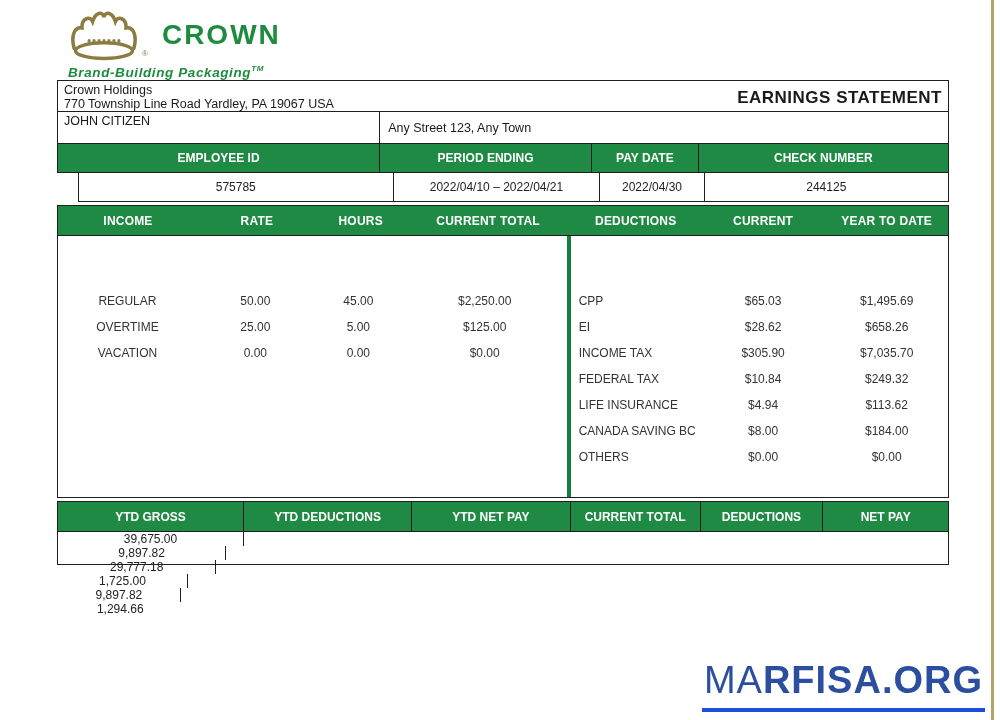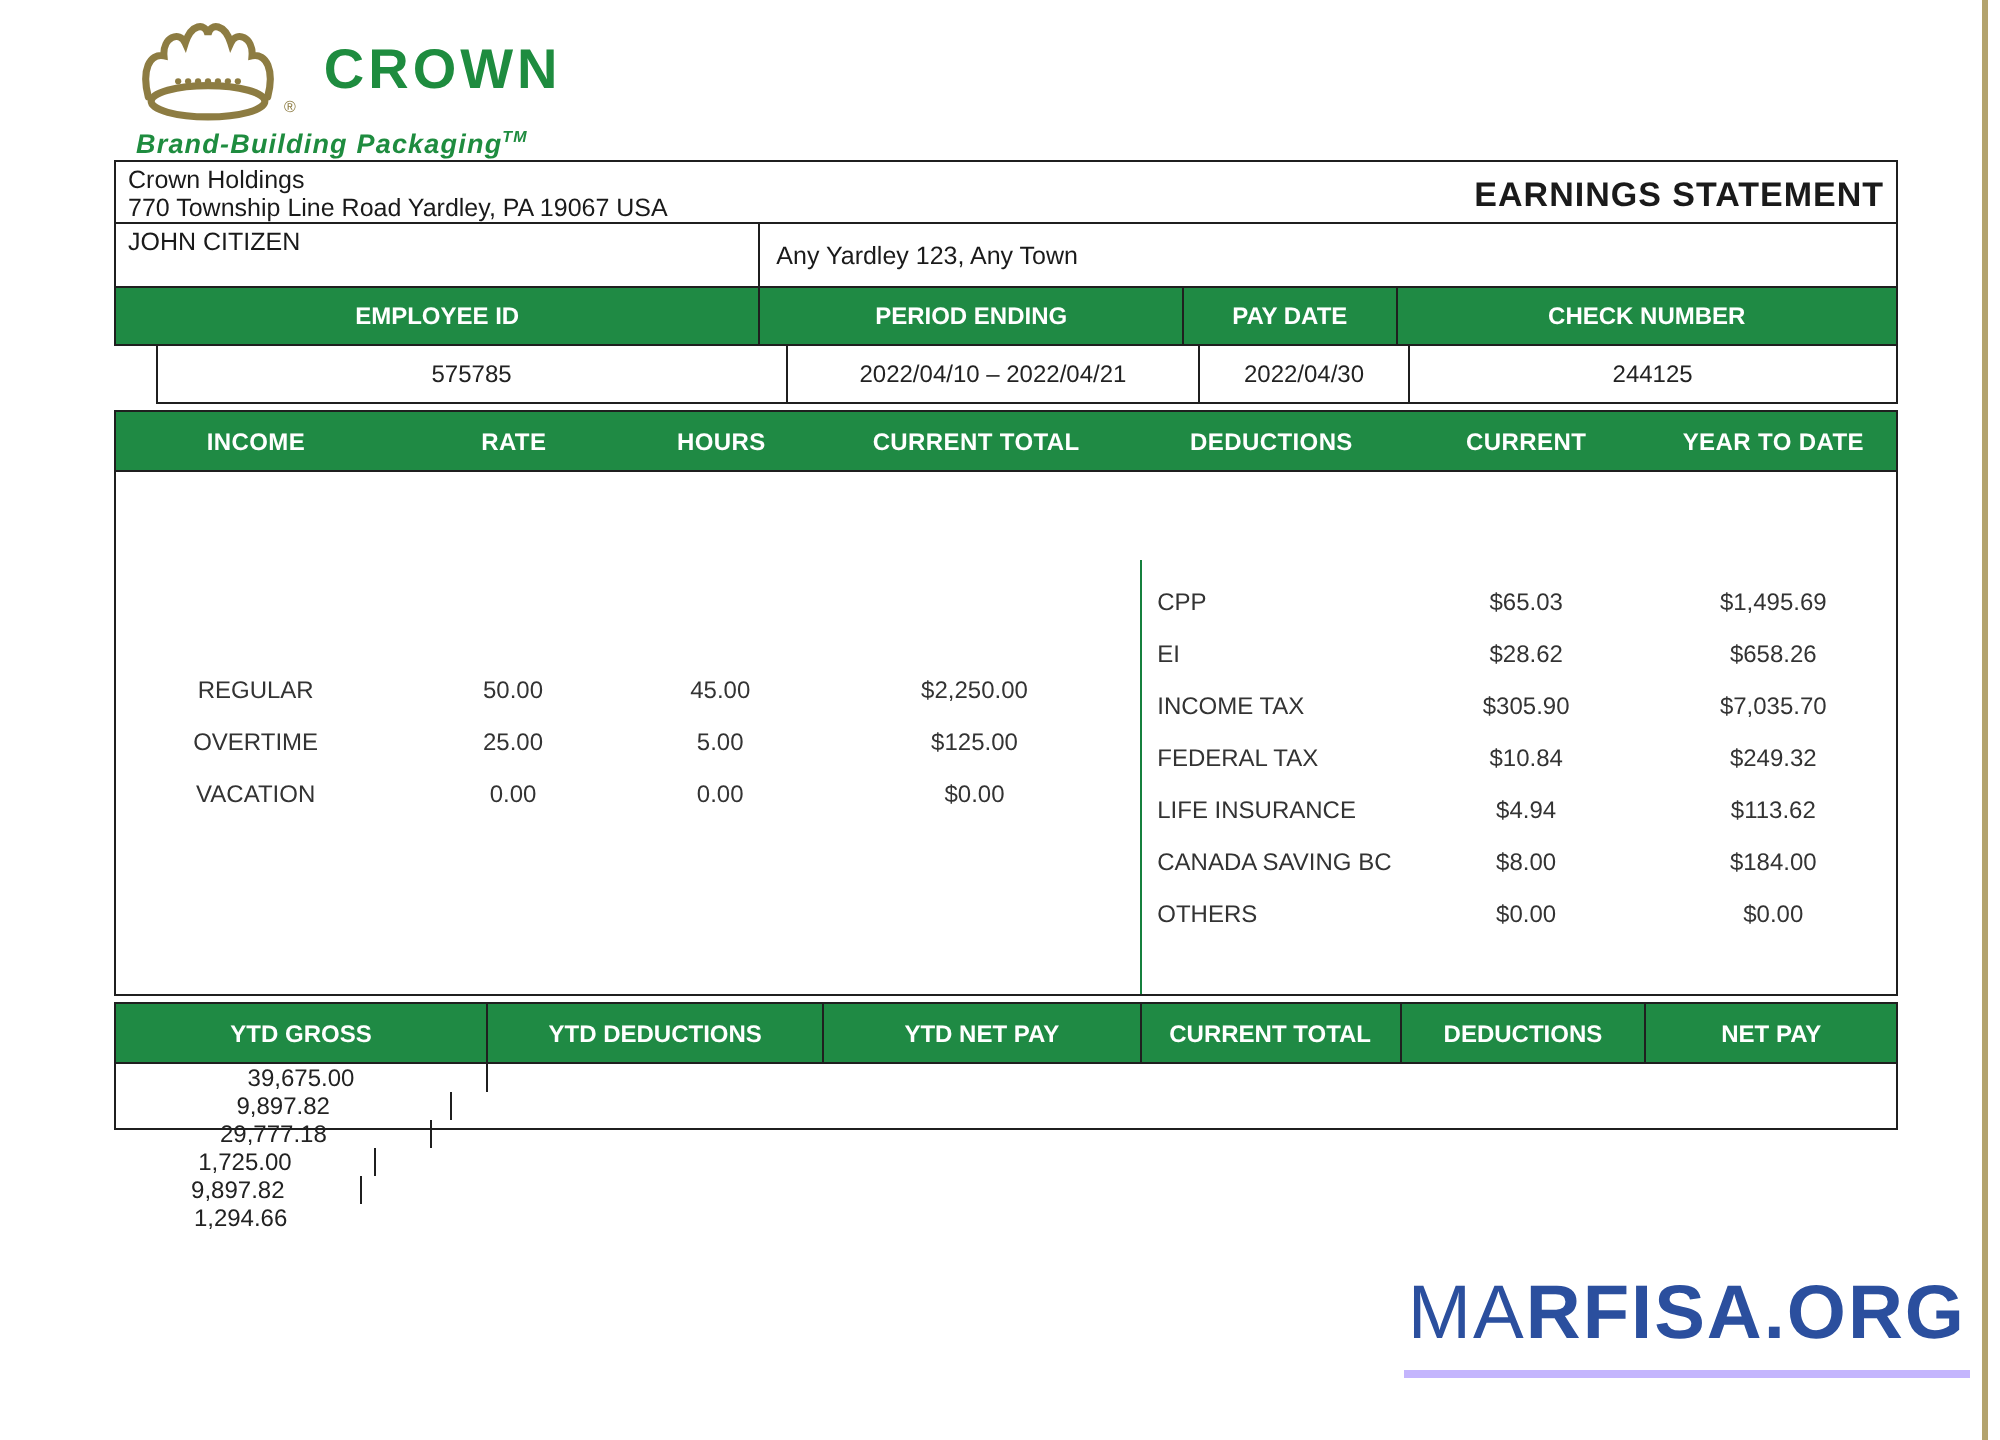--- a/index.html
+++ b/index.html
@@ -41,37 +41,37 @@
   .pay-values { color:#222; font-weight:normal;margin-left:21px; }
 
   .main-header { height:31px; display:flex; align-items:stretch; }
   .mh-left { width:57.6%; display:flex; }
   .mh-right { width:42.4%; display:flex; }
   .mh-cell { display:flex; align-items:center; justify-content:center; letter-spacing:0.2px; }
   .mc-income { width:27.3%; } .mc-rate { width:23%; } .mc-hours { width:17.5%; } .mc-ct { width:32.2%; }
   .dc-name { width:34.5%; } .dc-cur { width:33%; } .dc-ytd { width:32.5%; }
 
   .main-body { height:263px; display:flex; }
-  .mb-left { width:57.6%; border-right:1px solid #15803d; padding-top:52px;margin-top:44px; }
+  .mb-left { width:57.6%; border-right:4px solid #15803d; padding-top:52px; }
   .mb-right { width:42.4%; padding-top:52px; }
   .body-row { height:26px; display:flex; align-items:center; color:#333; }
   .body-row .num { text-align:center; }
   .income-name { width:27.3%; text-align:center; }
   .rate { width:23%; } .hours { width:17.5%; } .ctotal { width:32.2%; }
   .ded-name { width:34.5%; padding-left:8px; }
   .ded-cur { width:33%; } .ded-ytd { width:32.5%; }
 
   .sum-row { height:31px; display:flex; }
   .sum-row .cell, .sumv-row .cell { display:flex; align-items:center; justify-content:center; text-align:center; }
   .sumv-row { height:34px; display:flex; color:#222;flex-direction:column; }
   .sc1 { width:20.9%; } .sc2 { width:18.9%; } .sc3 { width:17.8%; }
   .sc4 { width:14.6%; } .sc5 { width:13.8%; } .sc6 { width:14%; }
 
   
-  .watermark { position:absolute; right:15px; bottom:31px; border-bottom:4px solid #c4b5fd; padding:0 2px 6px 2px; }
+  .watermark { position:absolute; right:15px; bottom:8px; border-bottom:4px solid #1d4ed8; padding:0 2px 6px 2px; }
   .wm-text { font-size:38px; color:#2b4f9e; letter-spacing:1px; white-space:nowrap; }
   .wm-light { font-weight:400; }
   .wm-bold { font-weight:700; }
 </style>
 </head>
 <body>
 
 <div class="edge-line"></div>
 
 <div class="logo">
@@ -100,21 +100,21 @@
   <div class="row-company bordered">
     <div class="company-block">
       <div>Crown Holdings</div>
       <div>770 Township Line Road Yardley, PA 19067 USA</div>
     </div>
     <div class="statement-title">EARNINGS STATEMENT</div>
   </div>
 
   <div class="row-name bordered stack">
     <div class="cell name-cell">JOHN CITIZEN</div>
-    <div class="cell addr-cell">Any Yardley 123, Any Town</div>
+    <div class="cell addr-cell">Any Street 123, Any Town</div>
   </div>
 
   <div class="pay-row green-row bordered stack">
     <div class="cell pc1">EMPLOYEE ID</div>
     <div class="cell pc2">PERIOD ENDING</div>
     <div class="cell pc3">PAY DATE</div>
     <div class="cell pc4">CHECK NUMBER</div>
   </div>
 
   <div class="pay-row pay-values bordered stack">

